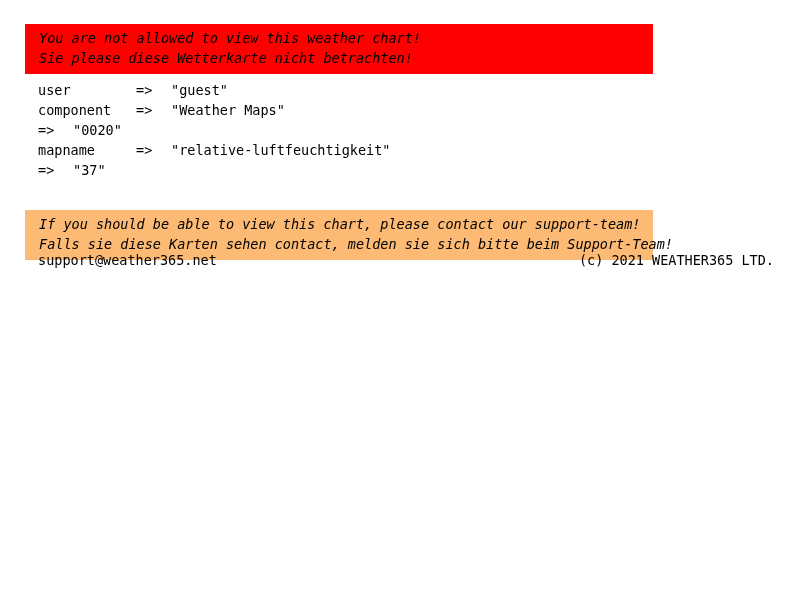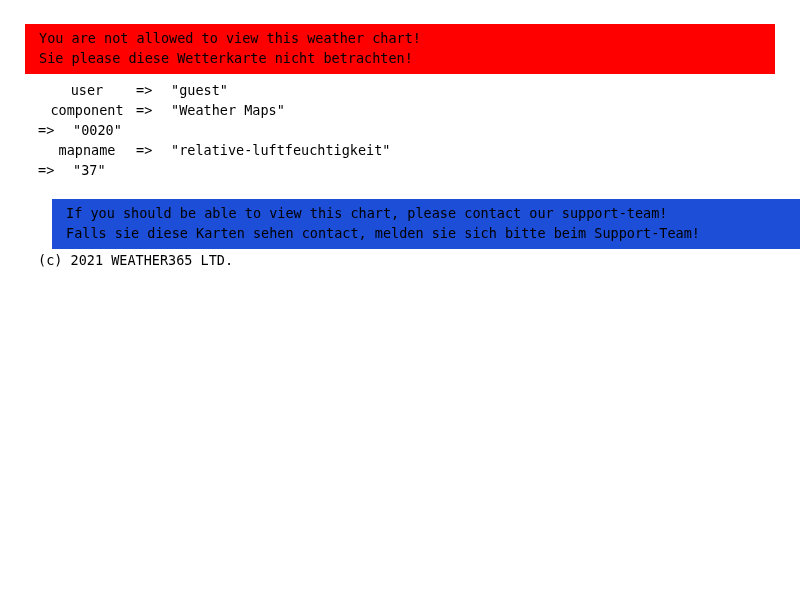--- a/index.html
+++ b/index.html
@@ -16,32 +16,32 @@
     color: #000000;
   }
   .page {
     position: relative;
     width: 800px;
     height: 600px;
   }
   .banner {
     position: absolute;
     left: 25px;
-    width: 750px;
+    width: 628px;
     box-sizing: border-box;
     padding: 4px 14px 6px 14px;
+    font-style: italic;
   }
   .banner-error {
     top: 24px;
     background: #ff0000;
   }
   .banner-ok {
-    top: 199px;
-    background: #1d4ed8;
-    margin-left: 27px;
+    top: 210px;
+    background: #fdba74;
   }
   .banner-line {
     font-family: "DejaVu Sans Mono", monospace;
     font-size: 13.5px;
     line-height: 20px;
     white-space: pre;
     letter-spacing: 0px;
   }
   .params {
     position: absolute;
@@ -51,21 +51,20 @@
   }
   .param-row {
     display: flex;
     line-height: 20px;
     white-space: pre;
     font-size: 13.5px;
   }
   .param-key {
     width: 98px;
     flex: 0 0 98px;
-    text-align: center;
   }
   .param-arrow {
     width: 35px;
     flex: 0 0 35px;
   }
   .param-val {
     flex: 1 1 auto;
   }
   .footer {
     position: absolute;
@@ -114,16 +113,17 @@
       <span class="param-val">"37"</span>
     </div>
   </div>
 
   <div class="banner banner-ok">
     <div class="banner-line">If you should be able to view this chart, please contact our support-team!</div>
     <div class="banner-line">Falls sie diese Karten sehen contact, melden sie sich bitte beim Support-Team!</div>
   </div>
 
   <div class="footer">
+    <span>support@weather365.net</span>
     <span>(c) 2021 WEATHER365 LTD.</span>
   </div>
 
 </div>
 
 </body></html>

